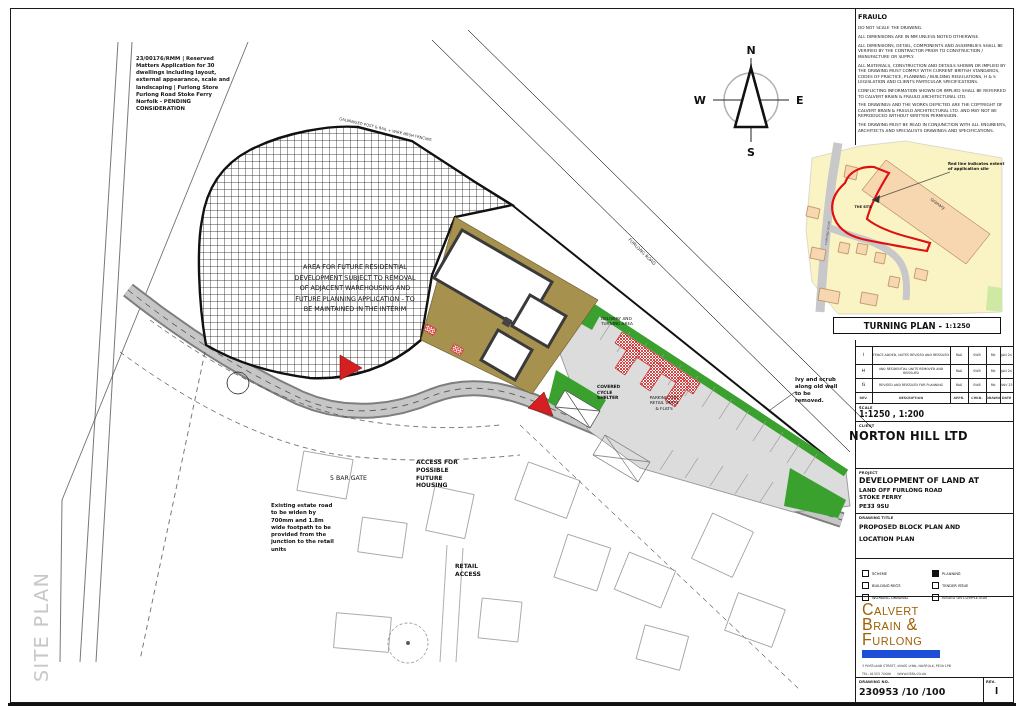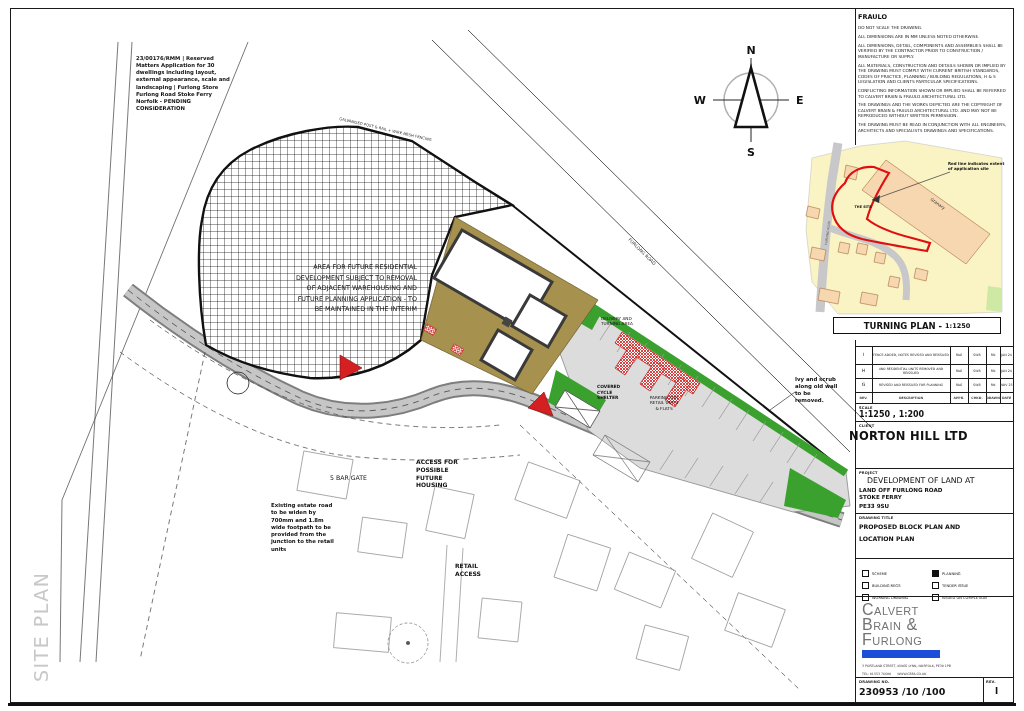--- a/index.html
+++ b/index.html
@@ -11,21 +11,21 @@
   .lbl{position:absolute;font-family:"DejaVu Sans",sans-serif;color:#111;}
   .caps{text-transform:uppercase;}
   .boxlabel{position:absolute;border:1.3px solid #111;background:#fff;display:flex;
             align-items:center;justify-content:center;gap:3px;}
   .tb-label{position:absolute;font-size:3.6px;letter-spacing:.2px;color:#222;font-weight:bold;}
   .cb-box{display:inline-block;width:5px;height:5px;border:1px solid #111;background:#fff;vertical-align:middle;}
   .cb-box.checked{background:#111;}
   .cb-label{font-size:3.6px;margin-left:3px;vertical-align:middle;}
   .cb-item{position:absolute;white-space:nowrap;}
   .logo-line{font-family:"Liberation Sans","DejaVu Sans",sans-serif;font-variant:small-caps;
-             font-size:16px;line-height:15px;color:#737373;letter-spacing:.5px;font-weight:500;}
+             font-size:16px;line-height:15px;color:#a16207;letter-spacing:.5px;font-weight:500;}
   .rev-cell{position:absolute;display:flex;align-items:center;justify-content:center;text-align:center;
             font-size:3.2px;line-height:1.25;text-transform:uppercase;color:#222;}
   .note-p{font-size:4.2px;line-height:1.3;margin:0 0 3.5px 0;color:#222;text-transform:uppercase;}
   .sideways{transform:rotate(-90deg);transform-origin:left top;}
 </style>
 </head>
 <body>
 
 <div id="sheet">
 
@@ -198,21 +198,21 @@
       <text x="863" y="208" font-size="3.4" font-weight="bold" text-anchor="middle" fill="#111" font-family="DejaVu Sans, sans-serif">THE SITE</text>
       <text x="930" y="200" font-size="4.2" fill="#333" transform="rotate(35 930 200)" font-family="DejaVu Sans, sans-serif">Granary</text>
       <text x="827" y="245" font-size="3" fill="#555" transform="rotate(-82 827 245)" font-family="DejaVu Sans, sans-serif">FURLONG ROAD</text>
     </g>
   </svg>
 
   <div class="lbl sideways" style="left:30px;top:682px;font-size:19px;color:#c8c8c8;letter-spacing:1.5px;">SITE PLAN</div>
 
   <div class="lbl" style="left:136px;top:55px;width:98px;font-size:5.3px;font-weight:bold;line-height:1.35;">23/00176/RMM | Reserved Matters Application for 30 dwellings including layout, external appearance, scale and landscaping | Furlong Store Furlong Road Stoke Ferry Norfolk - PENDING CONSIDERATION</div>
 
-  <div class="lbl caps" style="left:293px;top:262px;width:124px;font-size:6.4px;line-height:1.65;text-align:right;">AREA FOR FUTURE RESIDENTIAL DEVELOPMENT SUBJECT TO REMOVAL OF ADJACENT WAREHOUSING AND FUTURE PLANNING APPLICATION - TO BE MAINTAINED IN THE INTERIM</div>
+  <div class="lbl caps" style="left:293px;top:262px;width:124px;font-size:6.4px;line-height:1.65;text-align:center;">AREA FOR FUTURE RESIDENTIAL DEVELOPMENT SUBJECT TO REMOVAL OF ADJACENT WAREHOUSING AND FUTURE PLANNING APPLICATION - TO BE MAINTAINED IN THE INTERIM</div>
 
   <div class="lbl caps" style="left:340px;top:116px;width:170px;font-size:3.8px;transform:rotate(13deg);transform-origin:left top;color:#333;">GALVANISED POST &amp; RAIL + WIRE MESH FENCING</div>
 
   <div class="lbl" style="left:416px;top:458px;width:56px;font-size:6px;font-weight:bold;line-height:1.3;">ACCESS FOR POSSIBLE FUTURE HOUSING</div>
 
   <div class="lbl" style="left:330px;top:474px;font-size:6.2px;">5 BAR GATE</div>
 
   <div class="lbl" style="left:271px;top:502px;width:66px;font-size:5.4px;font-weight:bold;line-height:1.35;">Existing estate road to be widen by 700mm and 1.8m wide footpath to be provided from the junction to the retail units</div>
 
   <div class="lbl" style="left:455px;top:562px;width:44px;font-size:6px;font-weight:bold;line-height:1.3;text-align:left;">RETAIL ACCESS</div>
@@ -290,21 +290,21 @@
 
   <div class="tb-label" style="left:859px;top:406px;">SCALE</div>
   <div class="lbl" style="left:859px;top:410px;font-size:8px;font-weight:bold;">1:1250 , 1:200</div>
   <div class="hline" style="left:855px;top:421px;width:158px;"></div>
 
   <div class="tb-label" style="left:859px;top:424px;">CLIENT</div>
   <div class="lbl" style="left:849px;top:429px;font-size:11.5px;font-weight:600;letter-spacing:.3px;">NORTON HILL LTD</div>
   <div class="hline" style="left:855px;top:468px;width:158px;"></div>
 
   <div class="tb-label" style="left:859px;top:471px;">PROJECT</div>
-  <div class="lbl" style="left:859px;top:476px;font-size:7.8px;font-weight:normal;margin-left:8px;">DEVELOPMENT OF LAND AT</div>
+  <div class="lbl" style="left:859px;top:476px;font-size:7.8px;font-weight:bold;">DEVELOPMENT OF LAND AT</div>
   <div class="lbl" style="left:859px;top:487px;font-size:5.6px;font-weight:bold;">LAND OFF FURLONG ROAD</div>
   <div class="lbl" style="left:859px;top:494px;font-size:5.6px;font-weight:bold;">STOKE FERRY</div>
   <div class="lbl" style="left:859px;top:503px;font-size:5.6px;font-weight:bold;">PE33 9SU</div>
   <div class="hline" style="left:855px;top:513px;width:158px;"></div>
 
   <div class="tb-label" style="left:859px;top:516px;">DRAWING TITLE</div>
   <div class="lbl" style="left:859px;top:521px;width:110px;font-size:6.2px;font-weight:bold;line-height:1.9;">PROPOSED BLOCK PLAN AND LOCATION PLAN</div>
   <div class="hline" style="left:855px;top:558px;width:158px;"></div>
 
   <div>

